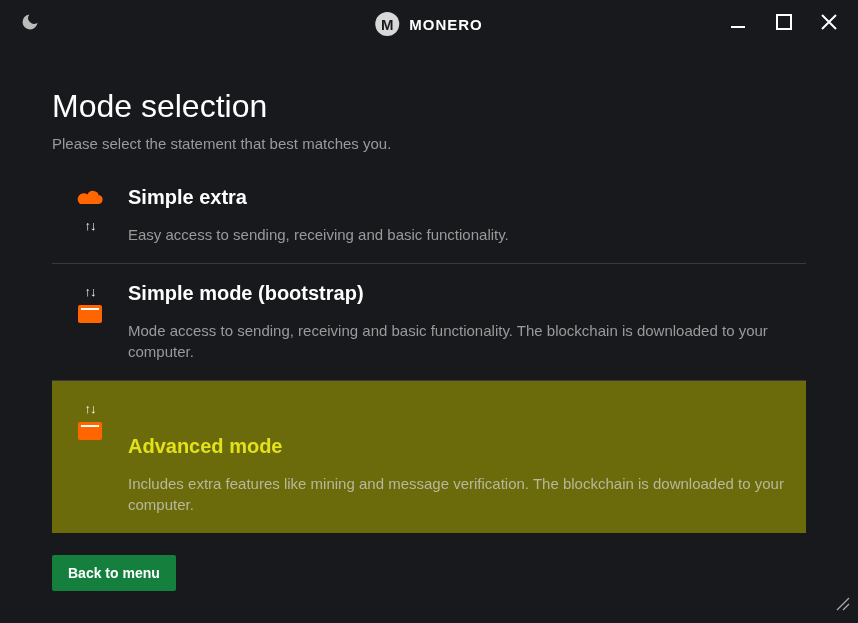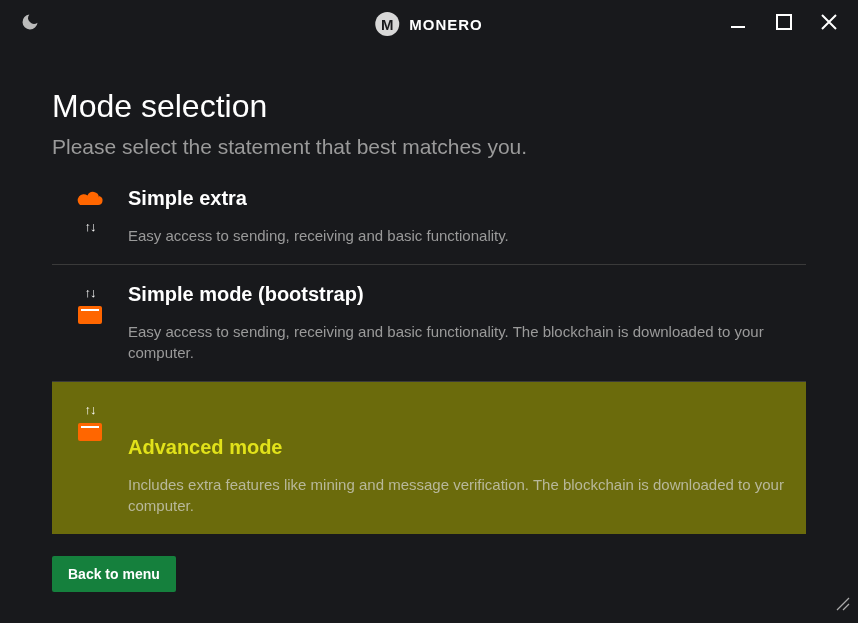--- a/index.html
+++ b/index.html
@@ -66,23 +66,23 @@
     }
     .content {
       padding: 40px 52px 0 52px;
     }
     .page-title {
       font-size: 32px;
       font-weight: 400;
       margin-bottom: 10px;
     }
     .page-subtitle {
-      font-size: 21px;
+      font-size: 15px;
       color: #9a9a9a;
-      margin-bottom: 10px;
+      margin-bottom: 16px;
     }
     .mode-list {
       width: 100%;
     }
     .mode-item {
       display: flex;
       padding: 18px 14px 18px 10px;
       border-bottom: 1px solid #3a3a3a;
       cursor: pointer;
       align-items: flex-start;
@@ -224,21 +224,21 @@
       </div>
     </div>
 
     <div class="mode-item">
       <div class="mode-icon-col">
         <span class="arrows">↑↓</span>
         <div class="drive-icon"></div>
       </div>
       <div class="mode-text-col">
         <div class="mode-title">Simple mode (bootstrap)</div>
-        <div class="mode-desc">Easy access to sending, receiving and basic functionality. The blockchain is downloaded to your computer.</div>
+        <div class="mode-desc">Mode access to sending, receiving and basic functionality. The blockchain is downloaded to your computer.</div>
       </div>
     </div>
 
     <div class="mode-item selected">
       <div class="mode-icon-col">
         <span class="arrows">↑↓</span>
         <div class="drive-icon"></div>
       </div>
       <div class="mode-text-col">
         <div class="mode-title">Advanced mode</div>

